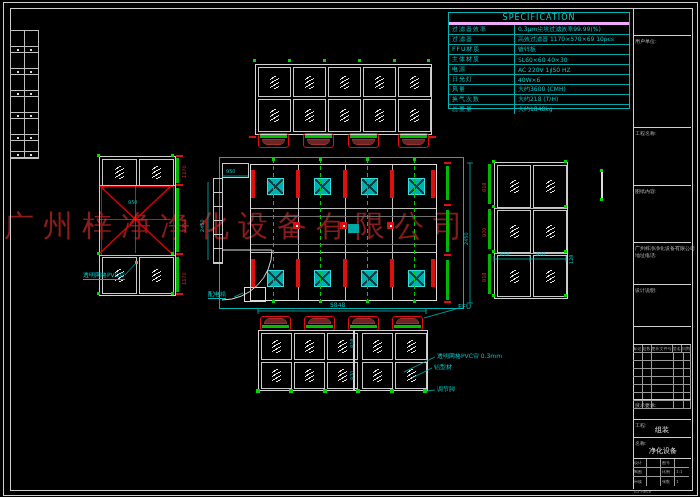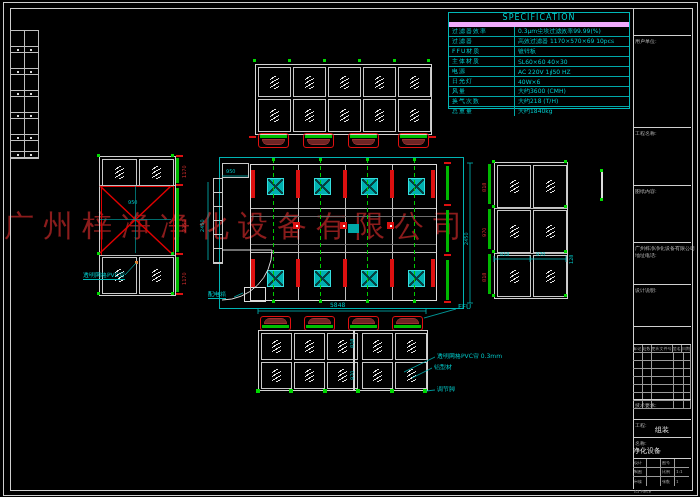--- a/index.html
+++ b/index.html
@@ -30,21 +30,21 @@
   .t6{font-size:6px;color:#00c8c8;line-height:1;white-space:nowrap;}
   .t5{font-size:5px;color:#00c8c8;line-height:1;white-space:nowrap;}
   .r5{font-size:5px;color:#e03030;line-height:1;white-space:nowrap;}
   .vrot{transform:rotate(-90deg);transform-origin:left top;}
   .ul{border-bottom:1px solid #00b8b8;padding-bottom:1px;}
   .m{font-size:5px;color:#b9b9b9;line-height:1.2;white-space:nowrap;}
   .m4{font-size:4px;color:#b0b0b0;line-height:1;white-space:nowrap;}
   .cw{color:#e8e8e8;font-size:7px;}
   .spec{position:absolute;left:448px;top:12px;width:180px;height:95px;border:1px solid #00b8b8;
      display:flex;flex-direction:column;}
-  .spec .hd{height:13px;border-bottom:5px solid #f0abfc;color:#00d0d0;font-size:8px;
+  .spec .hd{height:13px;border-bottom:3px solid #f0abfc;color:#00d0d0;font-size:8px;
      letter-spacing:1px;display:flex;align-items:center;justify-content:center;}
   .spec .rw{flex:1;display:flex;border-bottom:1px solid #00a8a8;}
   .spec .rw:last-child{border-bottom:none;}
   .spec .lb{width:62px;border-right:1px solid #00a8a8;font-size:6px;color:#00c8c8;
      display:flex;align-items:center;padding-left:3px;letter-spacing:1px;}
   .spec .vu{flex:1;font-size:6px;color:#00c8c8;display:flex;align-items:center;padding-left:3px;}
   .tb{position:absolute;left:633px;width:58px;border-top:1px solid #cfcfcf;box-sizing:border-box;}
   .tb .m{position:absolute;left:2px;top:2px;}
   .rvrow{display:flex;height:7px;border-bottom:1px solid #9a9a9a;}
   .rvrow div{border-right:1px solid #9a9a9a;height:100%;display:flex;align-items:center;justify-content:center;}
@@ -520,21 +520,21 @@
   </div>
   <div class="tb" style="top:399px;height:20px;">
     <div class="m">技术要求:</div>
   </div>
   <div class="tb" style="top:419px;height:18px;">
     <div class="m">工程:</div>
     <div class="a cw" style="left:0;top:5px;width:58px;text-align:center;">组装</div>
   </div>
   <div class="tb" style="top:437px;height:21px;">
     <div class="m">名称:</div>
-    <div class="a cw" style="left:0;top:8px;width:44px;text-align:left;">净化设备</div>
+    <div class="a cw" style="left:0;top:8px;width:44px;text-align:right;">净化设备</div>
   </div>
   <div class="tb" style="top:458px;height:27px;display:flex;flex-wrap:wrap;">
     <div class="gcell m4" style="width:14px;height:9px;">设计</div>
     <div class="gcell m4" style="width:14px;height:9px;"></div>
     <div class="gcell m4" style="width:14px;height:9px;">图号</div>
     <div class="gcell m4" style="width:14px;height:9px;border-right:none;"></div>
     <div class="gcell m4" style="width:14px;height:9px;">制图</div>
     <div class="gcell m4" style="width:14px;height:9px;"></div>
     <div class="gcell m4" style="width:14px;height:9px;">比例</div>
     <div class="gcell m4" style="width:14px;height:9px;border-right:none;">1:1</div>

